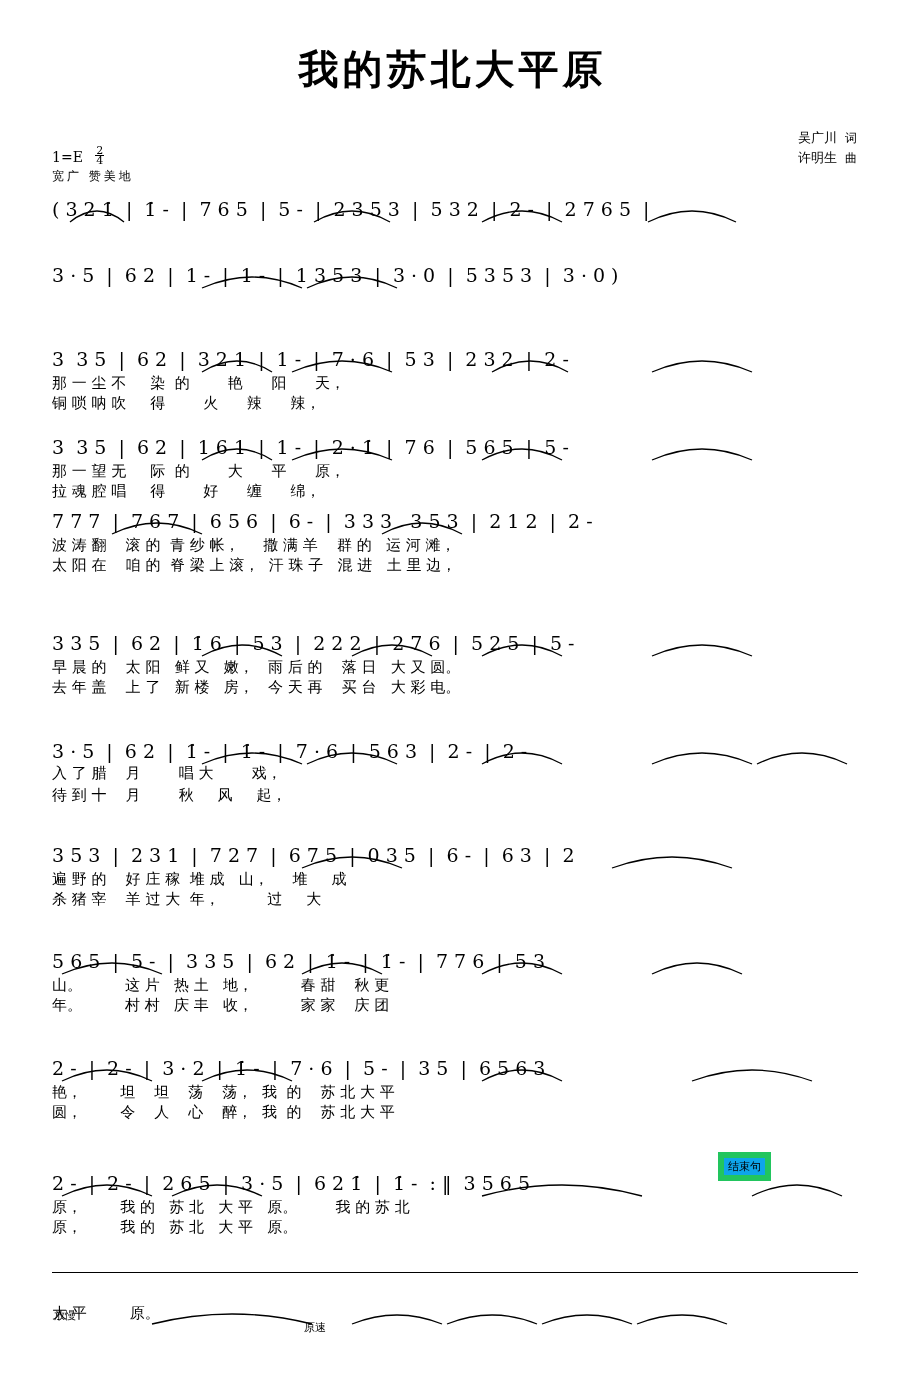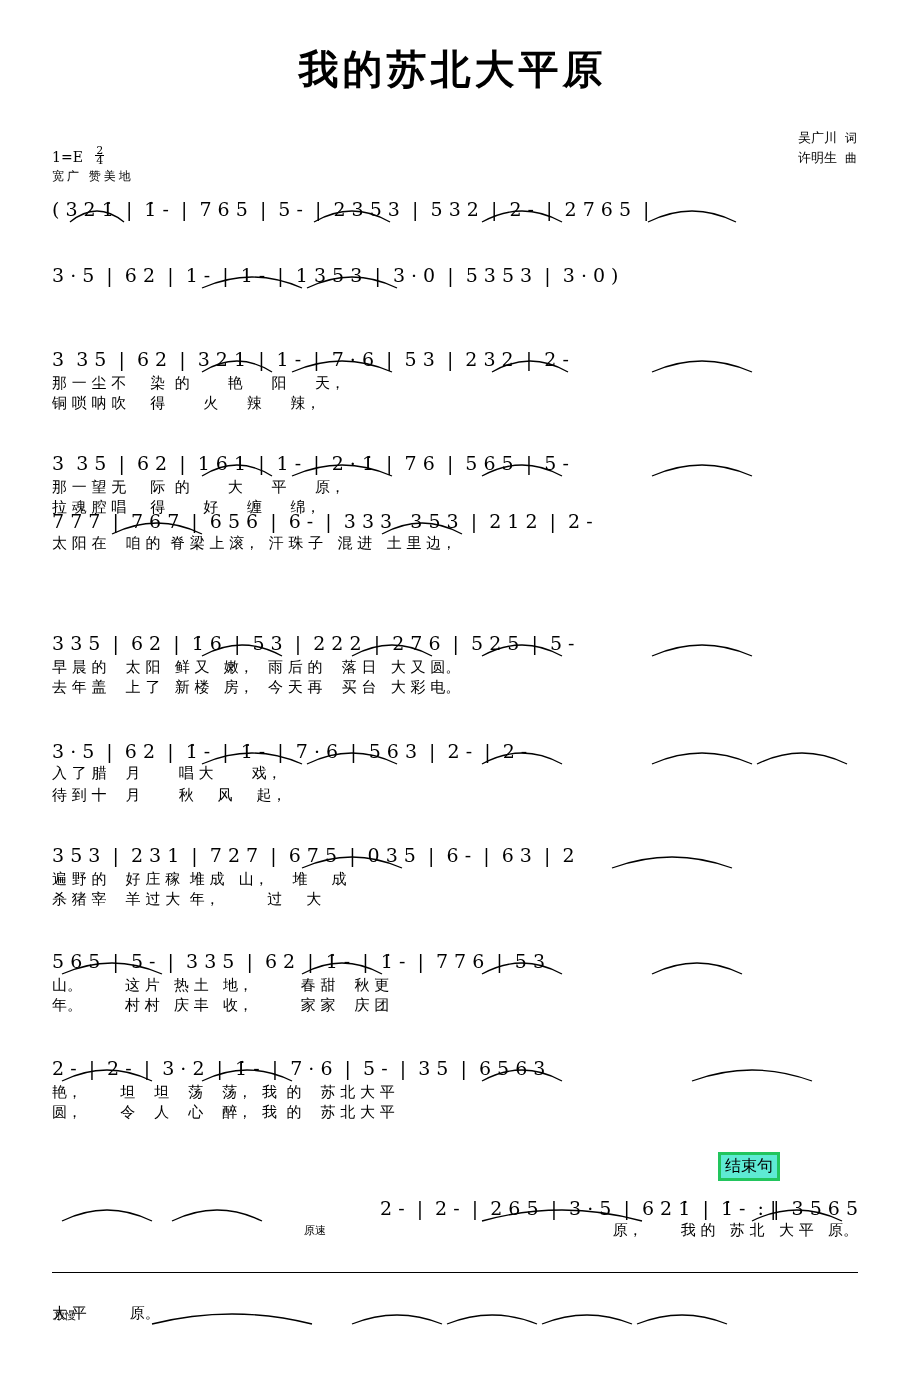--- a/index.html
+++ b/index.html
@@ -77,24 +77,24 @@
     letter-spacing:0px;
     font-family:"DejaVu Sans","Liberation Sans",sans-serif;
   }
   .lyrics.second{margin-top:-2px;}
 
   
   .slurs{position:absolute;left:0;top:0;width:806px;height:30px;pointer-events:none;}
 
   .label-box{
     position:absolute;
-    border:3px solid #22c55e;
-    font-size:16px;
+    border:6px solid #22c55e;
+    font-size:11px;
     padding:1px 4px;
-    background:#5eead4;
+    background:#0ea5e9;
     font-family:"DejaVu Sans","Liberation Sans",sans-serif;
   }
   .plain-label{
     position:absolute;
     font-size:11px;
     font-family:"DejaVu Sans","Liberation Sans",sans-serif;
   }
   .rule{position:absolute;background:#000;}
 </style>
 </head>
@@ -146,38 +146,39 @@
       <path d="M150 26 Q185 4 220 26" fill="none" stroke="#000" stroke-width="1.3"></path>
       <path d="M240 26 Q290 4 340 26" fill="none" stroke="#000" stroke-width="1.3"></path>
       <path d="M440 26 Q478 4 516 26" fill="none" stroke="#000" stroke-width="1.3"></path>
       <path d="M600 26 Q650 4 700 26" fill="none" stroke="#000" stroke-width="1.3"></path>
     </svg>
     <div class="notes">3  3 5  |  6 2  |  3 2 1  |  1 -  |  7 · 6  |  5 3  |  2 3 2  |  2 -</div>
     <div class="lyrics">那 一 尘 不     染  的        艳      阳      天，</div>
     <div class="lyrics second">铜 唢 呐 吹     得        火      辣      辣，</div>
   </div>
 
-  <div class="system" style="top:434px;margin-top:16px;">
+  <div class="system" style="top:434px;">
     <svg class="slurs" viewBox="0 0 806 30">
       <path d="M150 26 Q185 4 220 26" fill="none" stroke="#000" stroke-width="1.3"></path>
       <path d="M240 26 Q290 4 340 26" fill="none" stroke="#000" stroke-width="1.3"></path>
       <path d="M430 26 Q470 4 510 26" fill="none" stroke="#000" stroke-width="1.3"></path>
       <path d="M600 26 Q650 4 700 26" fill="none" stroke="#000" stroke-width="1.3"></path>
     </svg>
     <div class="notes">3  3 5  |  6 2  |  1 6 1  |  1 -  |  2 · 1̇  |  7 6  |  5 6 5  |  5 -</div>
     <div class="lyrics">那 一 望 无     际  的        大      平      原，</div>
     <div class="lyrics second">拉 魂 腔 唱     得        好      缠      绵，</div>
   </div>
 
   <div class="system" style="top:508px;">
     <svg class="slurs" viewBox="0 0 806 30">
       <path d="M60 26 Q105 4 150 26" fill="none" stroke="#000" stroke-width="1.3"></path>
       <path d="M330 26 Q370 4 410 26" fill="none" stroke="#000" stroke-width="1.3"></path>
     </svg>
     <div class="notes">7 7 7  |  7 6 7  |  6 5 6  |  6 -  |  3 3 3   3 5 3  |  2 1 2  |  2 -</div>
+    <div class="lyrics">波 涛 翻    滚 的  青 纱 帐，     撒 满 羊    群 的   运 河 滩，</div>
     <div class="lyrics second">太 阳 在    咱 的  脊 梁 上 滚，  汗 珠 子   混 进   土 里 边，</div>
   </div>
 
   <div class="system" style="top:630px;">
     <svg class="slurs" viewBox="0 0 806 30">
       <path d="M150 26 Q190 4 230 26" fill="none" stroke="#000" stroke-width="1.3"></path>
       <path d="M300 26 Q340 4 380 26" fill="none" stroke="#000" stroke-width="1.3"></path>
       <path d="M430 26 Q470 4 510 26" fill="none" stroke="#000" stroke-width="1.3"></path>
       <path d="M600 26 Q650 4 700 26" fill="none" stroke="#000" stroke-width="1.3"></path>
     </svg>
@@ -228,34 +229,35 @@
       <path d="M430 26 Q470 4 510 26" fill="none" stroke="#000" stroke-width="1.3"></path>
       <path d="M640 26 Q700 4 760 26" fill="none" stroke="#000" stroke-width="1.3"></path>
     </svg>
     <div class="notes">2 -  |  2 -  |  3 · 2  |  1̇ -  |  7 · 6  |  5 -  |  3 5  |  6 5 6 3</div>
     <div class="lyrics">艳，        坦    坦    荡    荡，  我  的    苏 北 大 平</div>
     <div class="lyrics second">圆，        令    人    心    醉，  我  的    苏 北 大 平</div>
   </div>
 
   <div class="label-box" style="left:718px;top:1152px;">结束句</div>
 
-  <div class="system" style="top:1195px;text-align:right;">
+  <div class="system" style="top:1170px;">
     <svg class="slurs" viewBox="0 0 806 30">
       <path d="M10 26 Q55 4 100 26" fill="none" stroke="#000" stroke-width="1.3"></path>
       <path d="M120 26 Q165 4 210 26" fill="none" stroke="#000" stroke-width="1.3"></path>
       <path d="M430 26 Q510 4 590 26" fill="none" stroke="#000" stroke-width="1.3"></path>
       <path d="M700 26 Q745 4 790 26" fill="none" stroke="#000" stroke-width="1.3"></path>
     </svg>
     <div class="notes">2 -  |  2 -  |  2 6 5  |  3 · 5  |  6 2 1̇  |  1̇ -  : ‖  3 5 6 5</div>
+    <div class="lyrics">原，        我 的   苏 北   大 平   原。        我 的 苏 北</div>
     <div class="lyrics second">原，        我 的   苏 北   大 平   原。</div>
   </div>
 
   <div class="rule" style="left:52px;top:1272px;width:806px;height:1px;"></div>
   <div class="plain-label" style="left:54px;top:1284px;margin-top:24px;">放慢</div>
-  <div class="plain-label" style="left:304px;top:1223px;">原速</div>
+  <div class="plain-label" style="left:304px;top:1320px;">原速</div>
 
   <div class="system" style="top:1302px;">
     <svg class="slurs" viewBox="0 0 806 30">
       <path d="M100 22 Q180 2 260 22" fill="none" stroke="#000" stroke-width="1.3"></path>
       <path d="M300 22 Q345 4 390 22" fill="none" stroke="#000" stroke-width="1.3"></path>
       <path d="M395 22 Q440 4 485 22" fill="none" stroke="#000" stroke-width="1.3"></path>
       <path d="M490 22 Q535 4 580 22" fill="none" stroke="#000" stroke-width="1.3"></path>
       <path d="M585 22 Q630 4 675 22" fill="none" stroke="#000" stroke-width="1.3"></path>
     </svg>
     <div class="lyrics">大 平         原。</div>

